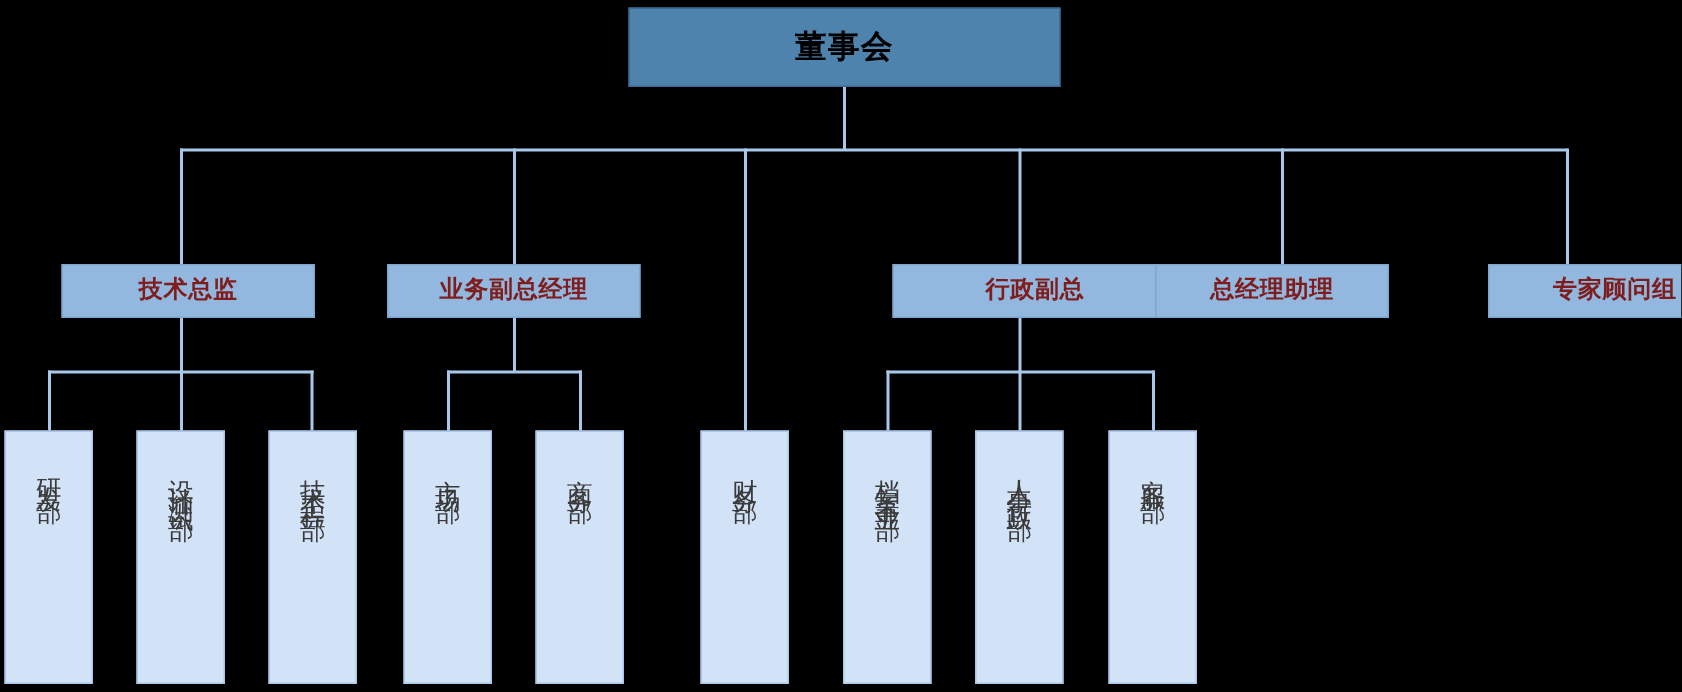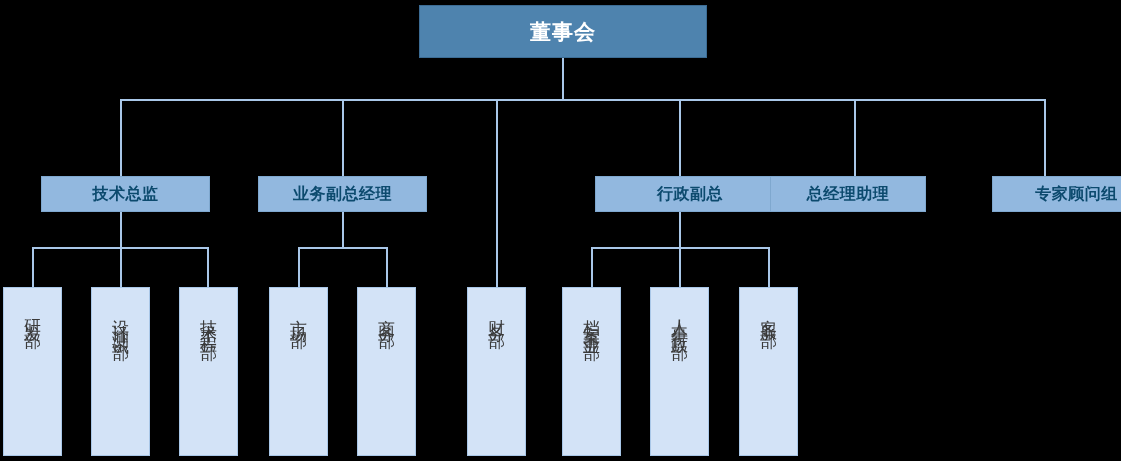--- a/index.html
+++ b/index.html
@@ -35,30 +35,30 @@
     justify-content: center;
     border: 1px solid #7FA8CF;
     color: #2C3C4F;
     text-align: center;
     line-height: 1.12;
   }
 
   .node.level-1 {
     background: #4E83AE;
     border-color: #3C6C94;
-    color: #ffffff;
+    color: #000000;
     font-weight: bold;
     font-size: 21px;
     letter-spacing: 1px;
   }
 
   .node.level-2 {
     background: #92B8DF;
     border-color: #7FA8CF;
-    color: #0c4a6e;
+    color: #7f1d1d;
     font-weight: bold;
     font-size: 16px;
     letter-spacing: 0.5px;
   }
 
   .node.level-3 {
     background: #D3E3F7;
     border-color: #A9C7E8;
     color: #3A3A3A;
     font-size: 17px;

